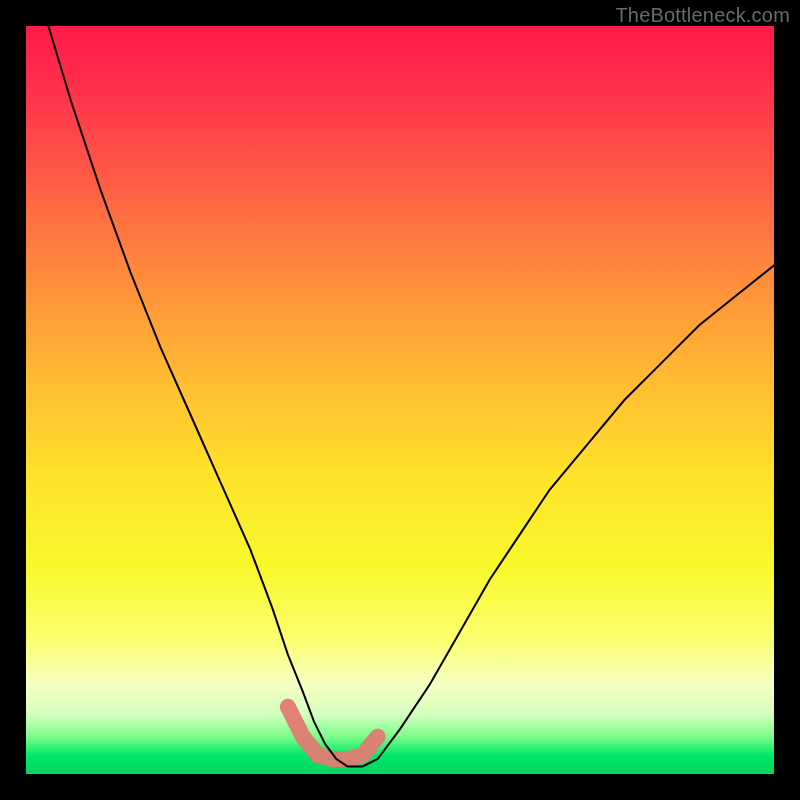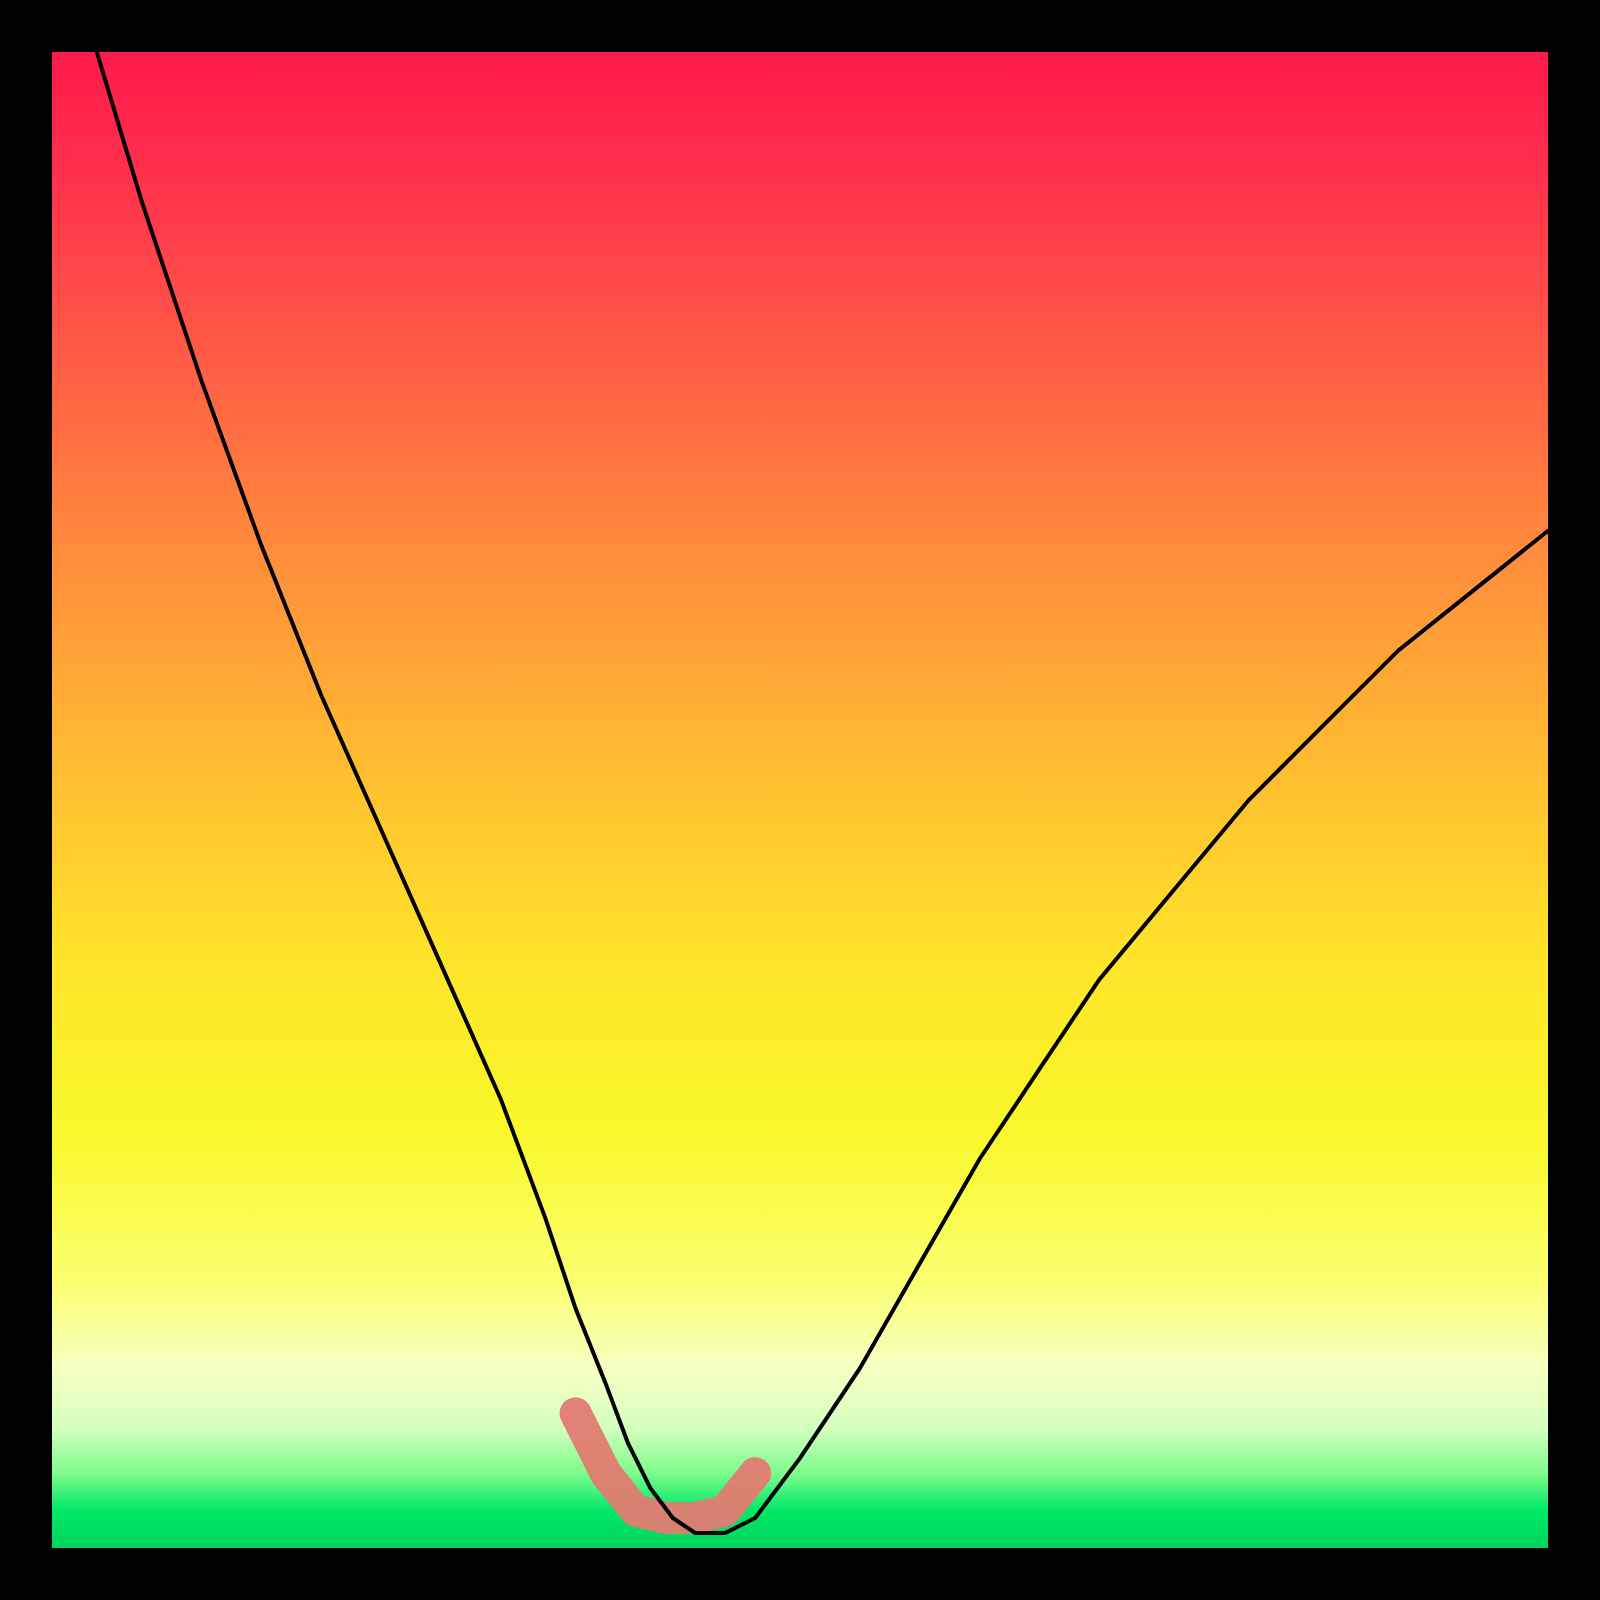--- a/index.html
+++ b/index.html
@@ -85,13 +85,14 @@
 <body>
 
 <div class="frame">
   <div class="plot">
     <div class="gradient"></div>
     <svg class="curves" viewBox="0 0 748 748" preserveAspectRatio="none">
       <path class="curve-highlight" d="M261.8 680.7 L276.8 710.6 L291.7 729.3 L306.7 733.0 L321.6 733.0 L336.6 729.3 L351.6 710.6"></path>
       <path class="curve-main" d="M22.4 0.0 L44.9 74.8 L74.8 164.6 L104.7 246.8 L134.6 321.6 L164.6 389.0 L194.5 456.3 L224.4 523.6 L246.8 583.4 L261.8 628.3 L276.8 665.7 L288.0 695.6 L299.2 718.1 L310.4 733.0 L321.6 740.5 L336.6 740.5 L351.6 733.0 L374.0 703.1 L403.9 658.2 L433.8 605.9 L463.8 553.5 L493.7 508.6 L523.6 463.8 L561.0 418.9 L598.4 374.0 L635.8 336.6 L673.2 299.2 L710.6 269.3 L748.0 239.4"></path>
     </svg>
   </div>
+  <div class="watermark">TheBottleneck.com</div>
 </div>
 
 </body></html>

